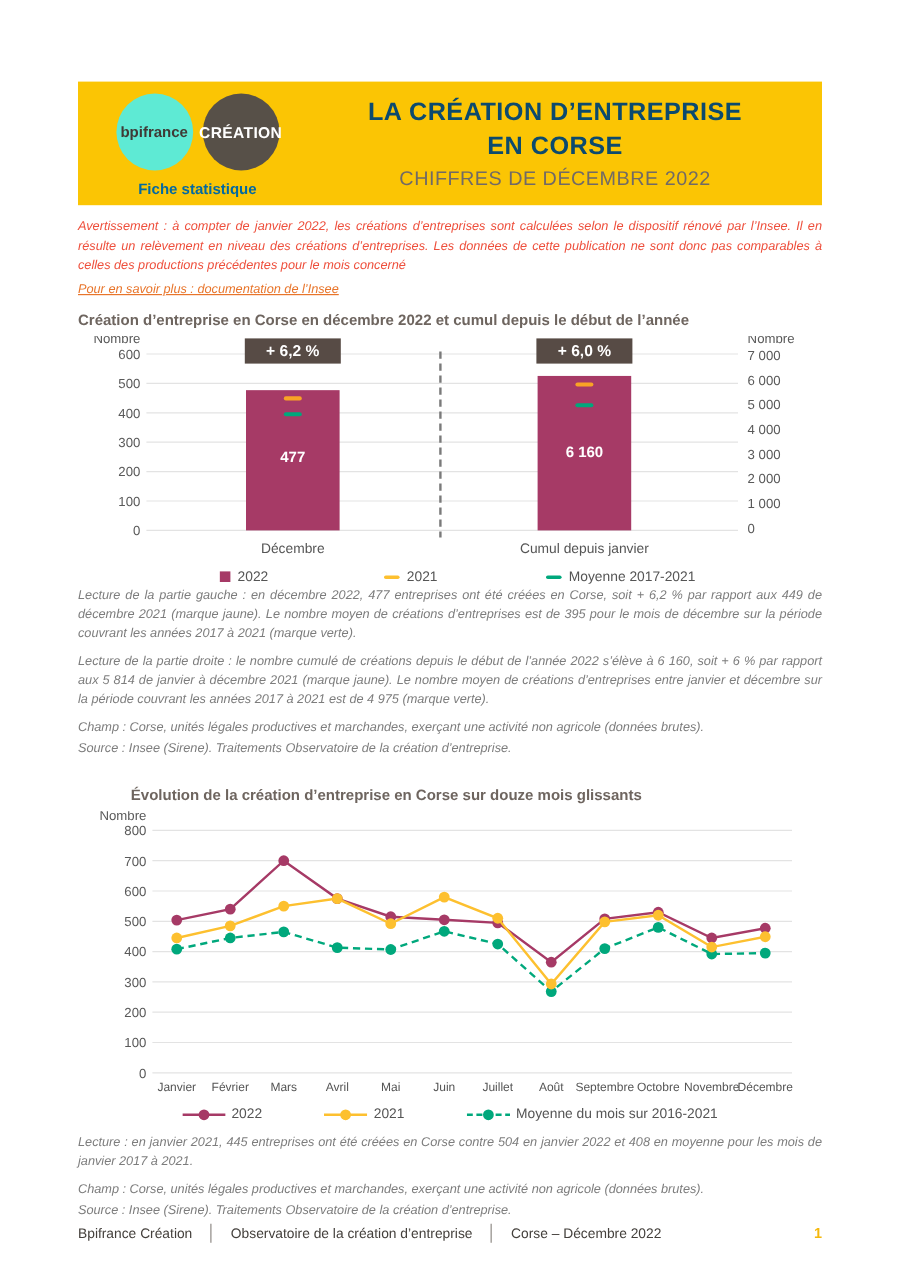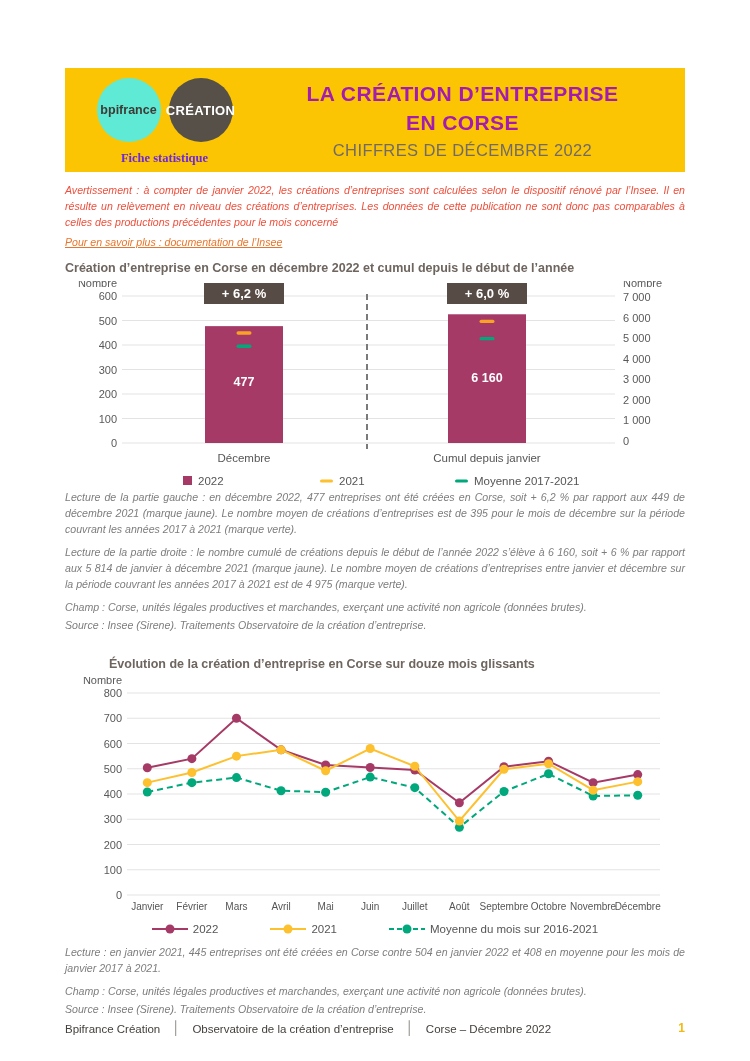--- a/index.html
+++ b/index.html
@@ -6,23 +6,23 @@
   body { width:750px; height:1061px; background:#ffffff; font-family:"Liberation Sans",sans-serif; overflow:hidden; }
   .page { width:750px; height:1061px; padding:0 65px; display:flex; flex-direction:column; }
 
   
   .masthead { margin-top:68px; background:#FBC504; height:115px; display:flex; align-items:stretch; }
   .logo-block { width:185px; padding:10px 0 6px 14px; display:flex; flex-direction:column; align-items:center; }
   .circles { display:flex; gap:8px; align-items:center; }
   .circle { width:64px; height:64px; border-radius:50%; display:flex; align-items:center; justify-content:center; font-weight:bold; }
   .circle.white { background:#5eead4; color:#3F3A36; font-size:12.5px; }
   .circle.dark { background:#575048; color:#ffffff; font-size:13px; letter-spacing:.3px; }
-  .tagline { margin-top:9px; font-weight:bold; font-size:12.5px; color:#6d28d9;font-family:Liberation Serif, serif; }
+  .tagline { margin-top:9px; font-weight:bold; font-size:12.5px; color:#0369a1; }
   .title-block { flex:1; display:flex; flex-direction:column; align-items:center; justify-content:center; padding-right:10px; }
-  .title-line { font-weight:bold; font-size:21px; color:#a21caf; letter-spacing:.4px; line-height:1.35; }
+  .title-line { font-weight:bold; font-size:21px; color:#0c4a6e; letter-spacing:.4px; line-height:1.35; }
   .subtitle { margin-top:4px; font-size:16.5px; color:#716A66; letter-spacing:.4px; }
 
   
   .warning { margin-top:11px; font-style:italic; font-size:10.6px; line-height:1.5; color:#EE4F3C; text-align:justify; }
   .insee-link-row { margin-top:5px; font-size:10.6px; }
   .insee-link { font-style:italic; color:#E8752B; text-decoration:underline; cursor:pointer; }
 
   .section-heading { margin-top:13px; font-size:12.5px; font-weight:bold; color:#6E655F; }
   .section-heading.second { margin-top:22px;padding-left:44px; }
 

